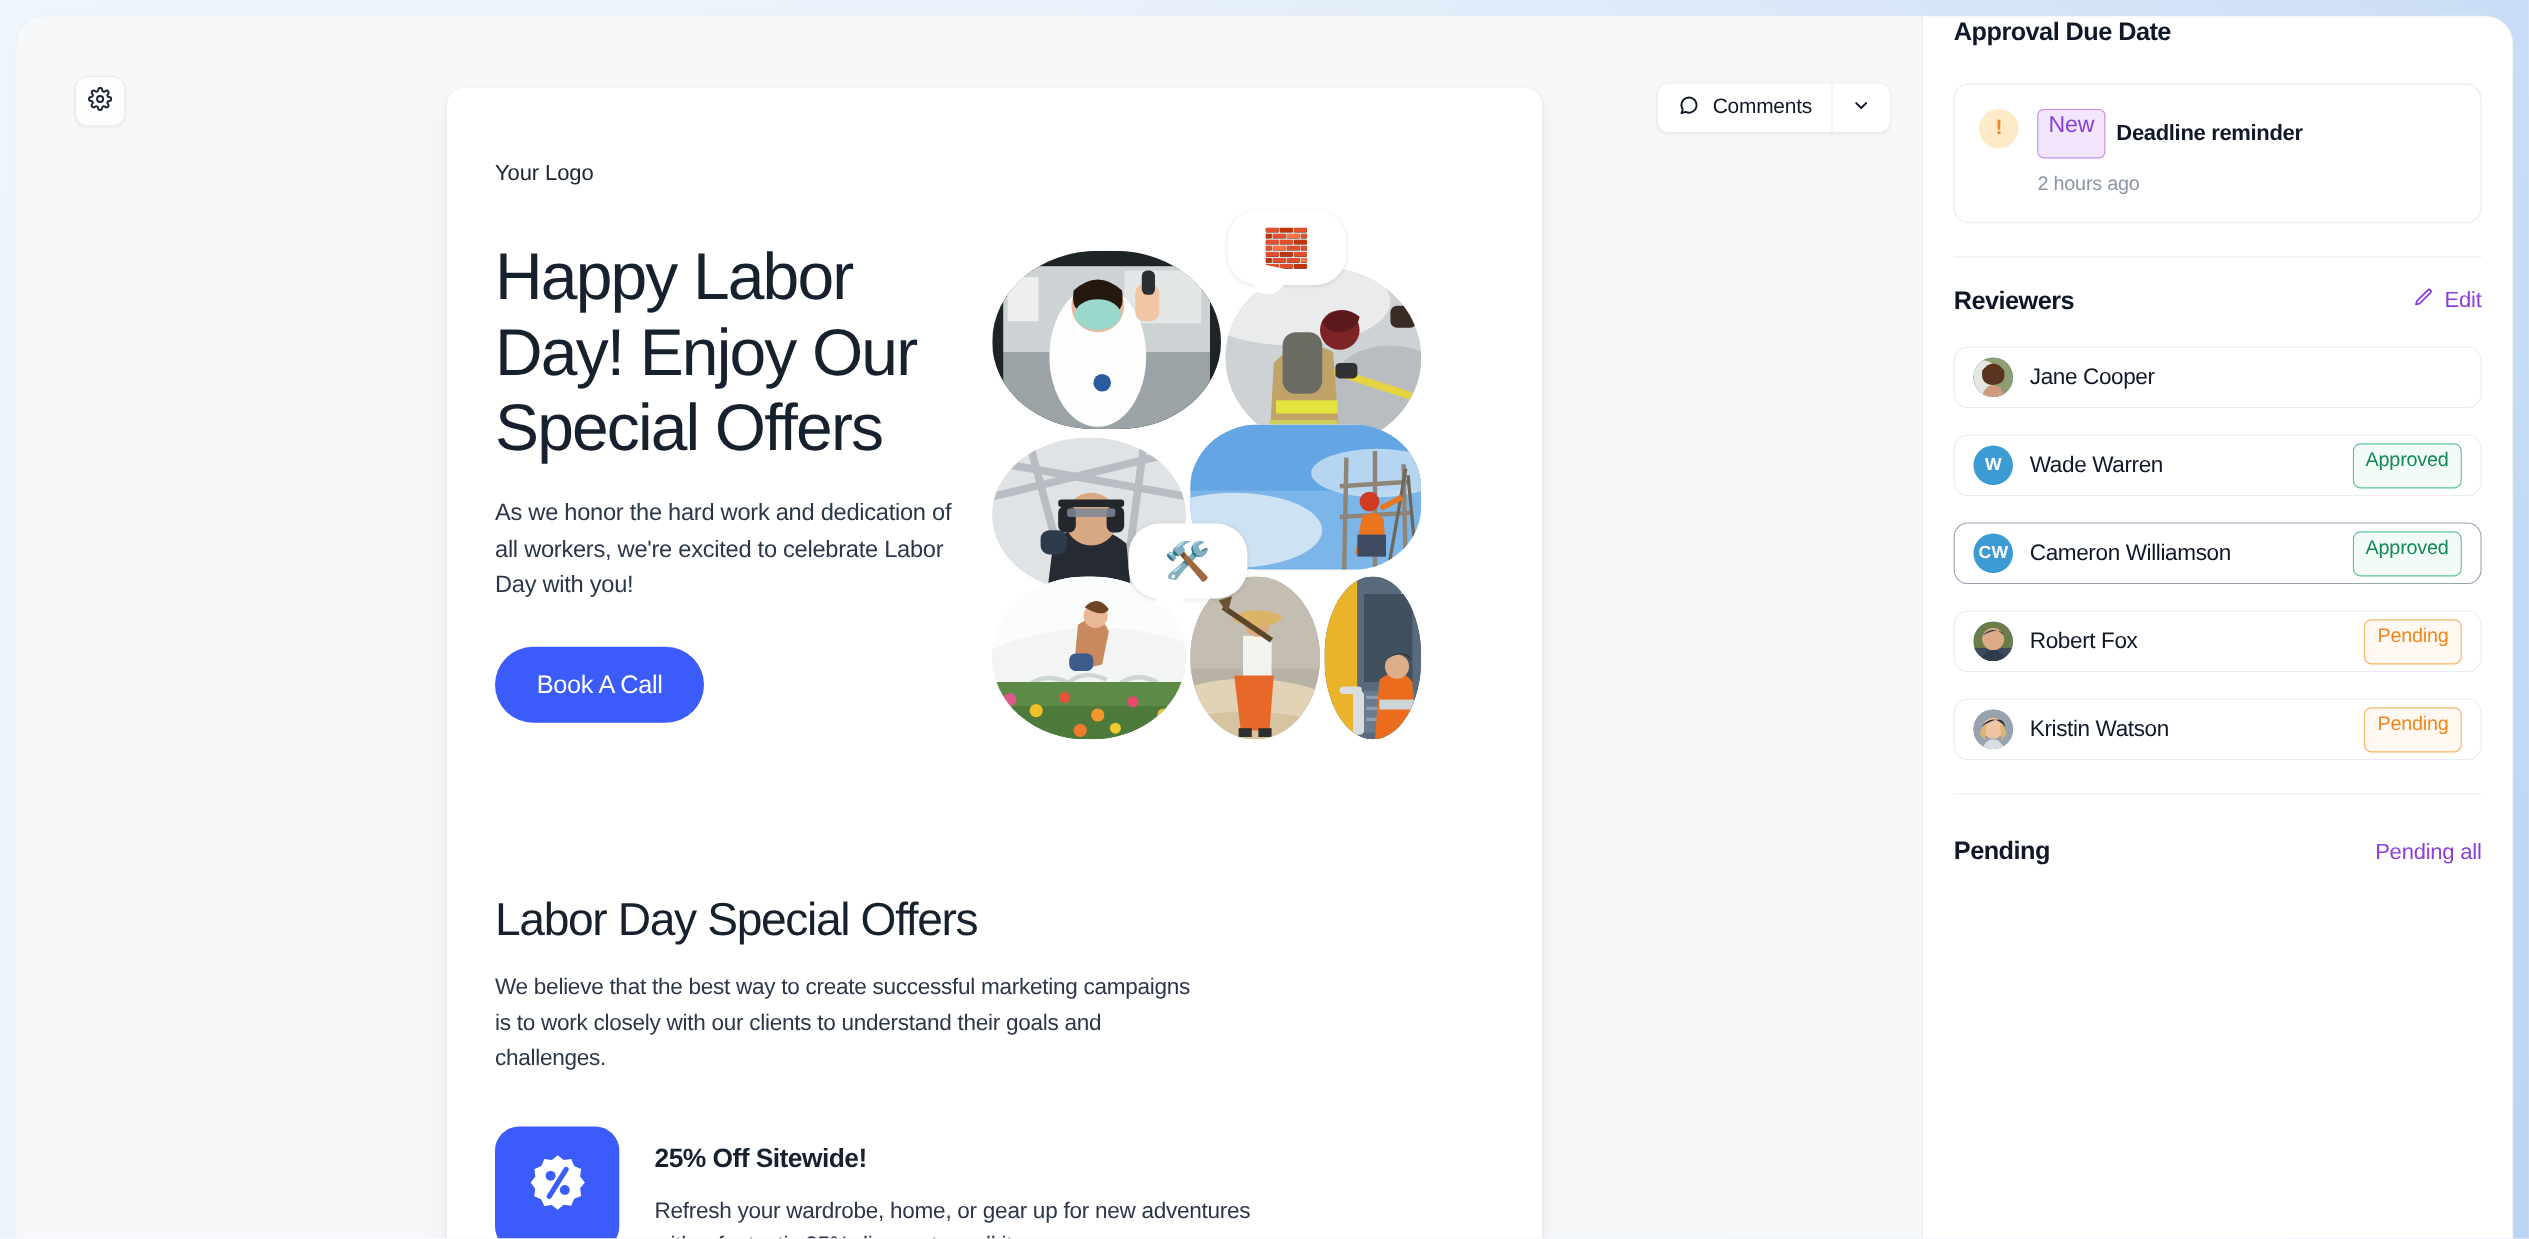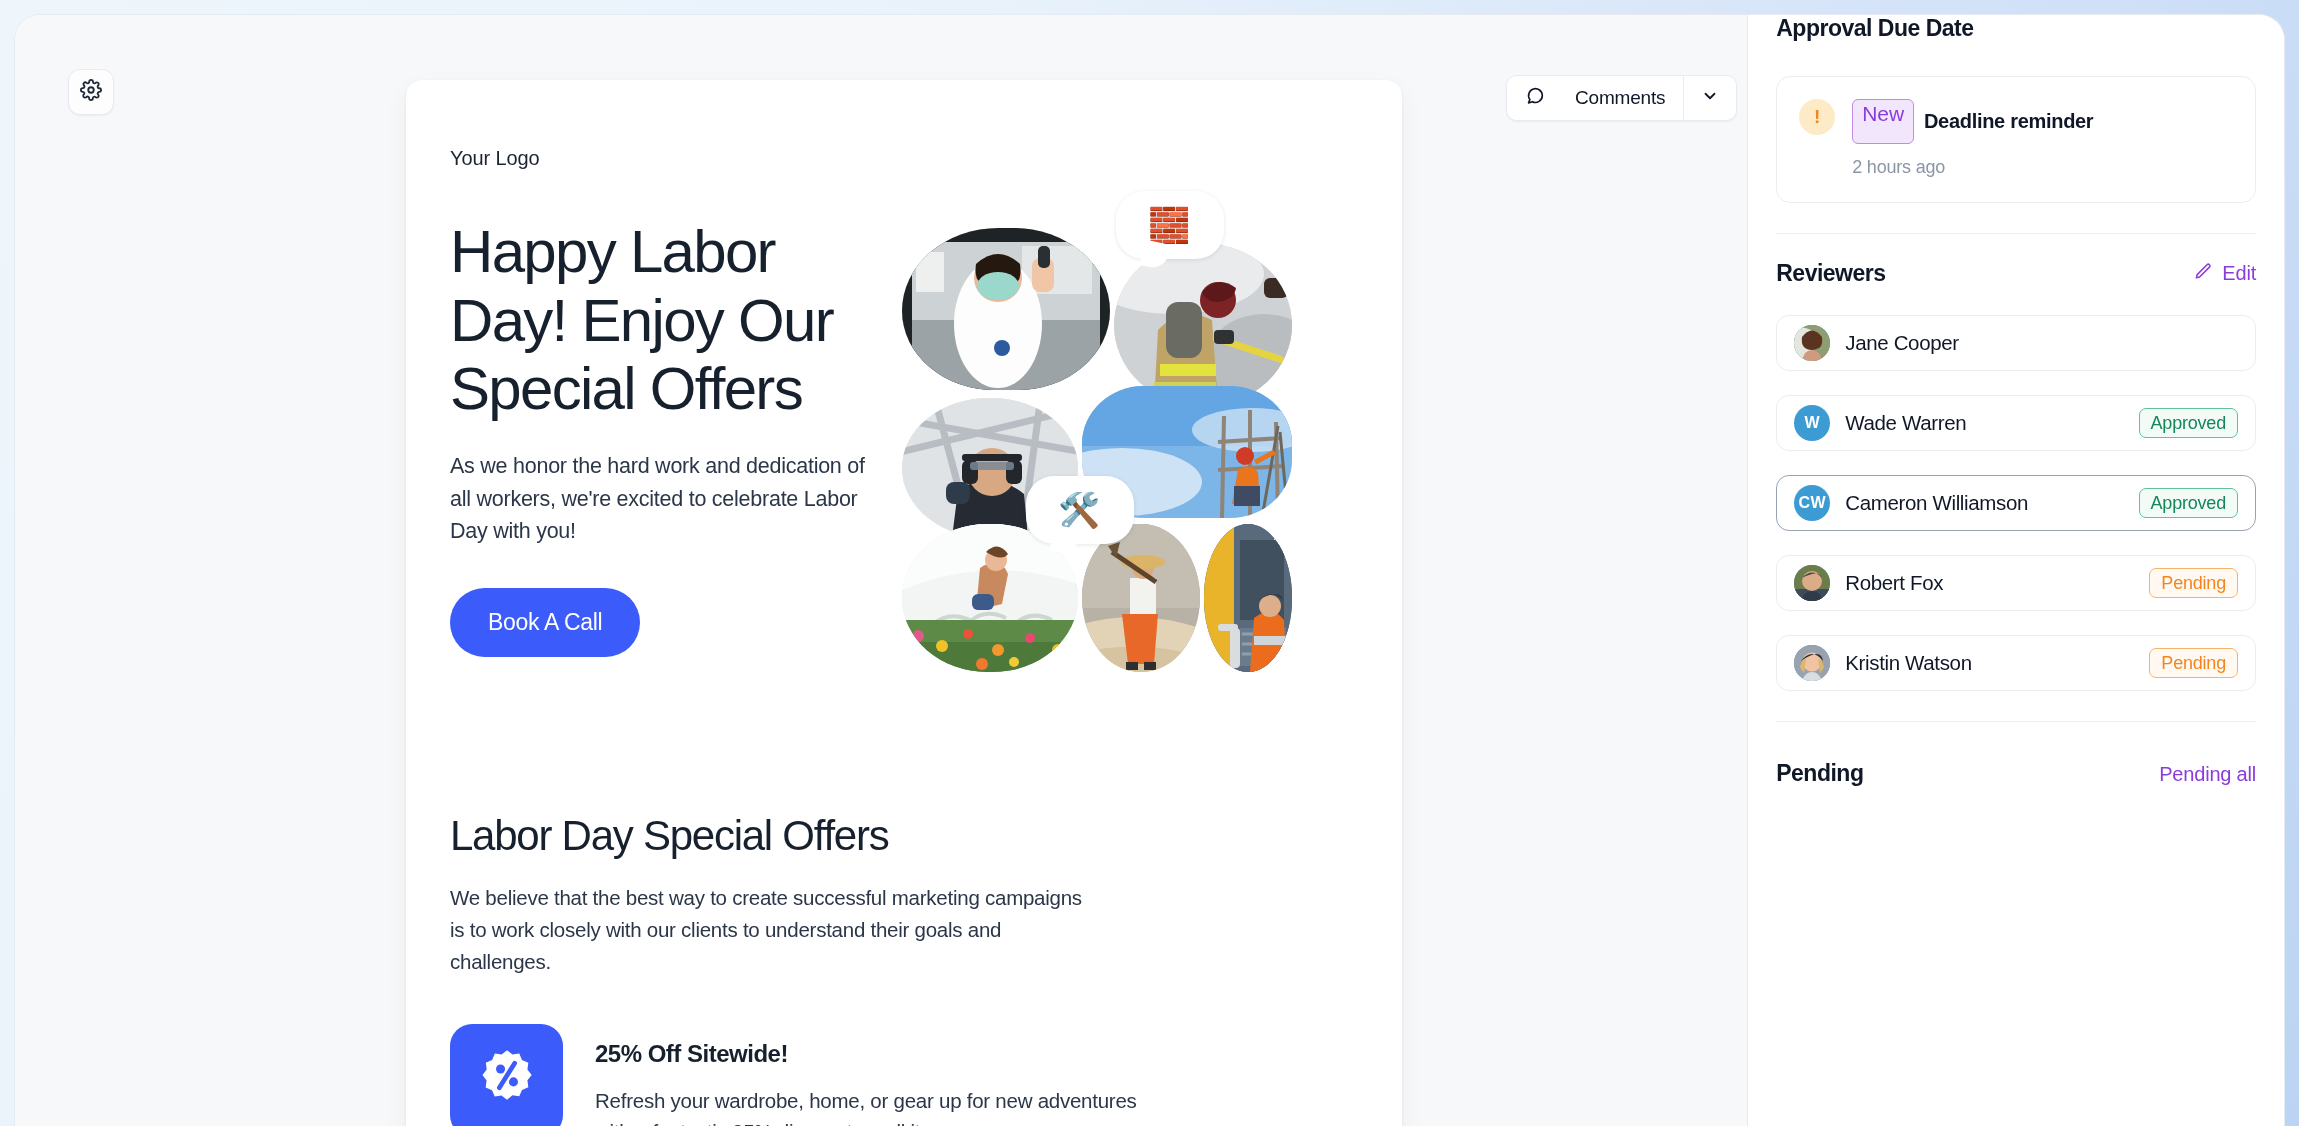--- a/index.html
+++ b/index.html
@@ -43,21 +43,21 @@
     height:46px;
     display:flex;
     background:#ffffff;
     border:1px solid #e8ebef;
     border-radius:11px;
     box-shadow:0 1px 2px rgba(16,24,40,.05);
     overflow:hidden;
     z-index:5;
   }
   .comments-btn{
-    display:flex; align-items:center; gap:29px;
+    display:flex; align-items:center; gap:11px;
     padding:0 18px 0 17px;
     cursor:pointer;
     background:#fff;
     border:none;
   }
   .comments-btn .lbl{font-size:19px;color:#101828;letter-spacing:-.2px;}
   .comments-chev{
     width:53px;
     border-left:1px solid #eaedf1;
     display:flex;align-items:center;justify-content:center;
@@ -192,21 +192,21 @@
     border:1px solid #eaecf0;border-radius:13px;
     height:56px;padding:0 17px;
     display:flex;align-items:center;gap:15px;cursor:pointer;
   }
   .rev-row.selected{border:1.5px solid #98a2b3;}
   .avatar{width:36px;height:36px;border-radius:50%;flex:none;overflow:hidden;position:relative;background:#3d9bd3;}
   .avatar svg{position:absolute;inset:0;width:100%;height:100%;}
   .avatar.initials{display:flex;align-items:center;justify-content:center;color:#fff;font-size:16px;font-weight:700;letter-spacing:.3px;}
   .rev-name{font-size:20.5px;color:#101828;letter-spacing:-.35px;flex:1;}
   .status{
-    font-size:18px;padding:4px 11px 3px;border-radius:7px;letter-spacing:-.2px;
+    font-size:18px;padding:4px 11px 14px;border-radius:7px;letter-spacing:-.2px;
   }
   .status.approved{color:#12875a;border:1px solid #5fc397;background:#f3fbf7;}
   .status.pending{color:#f2851f;border:1px solid #f7b26a;background:#fff9f2;}
   .snip-head{margin-top:38px;display:flex;align-items:baseline;justify-content:space-between;}
   .browse{color:#8b3ddb;font-size:20px;cursor:pointer;letter-spacing:-.2px;}
 </style>
 </head>
 <body>
 
 <div class="app-window">

